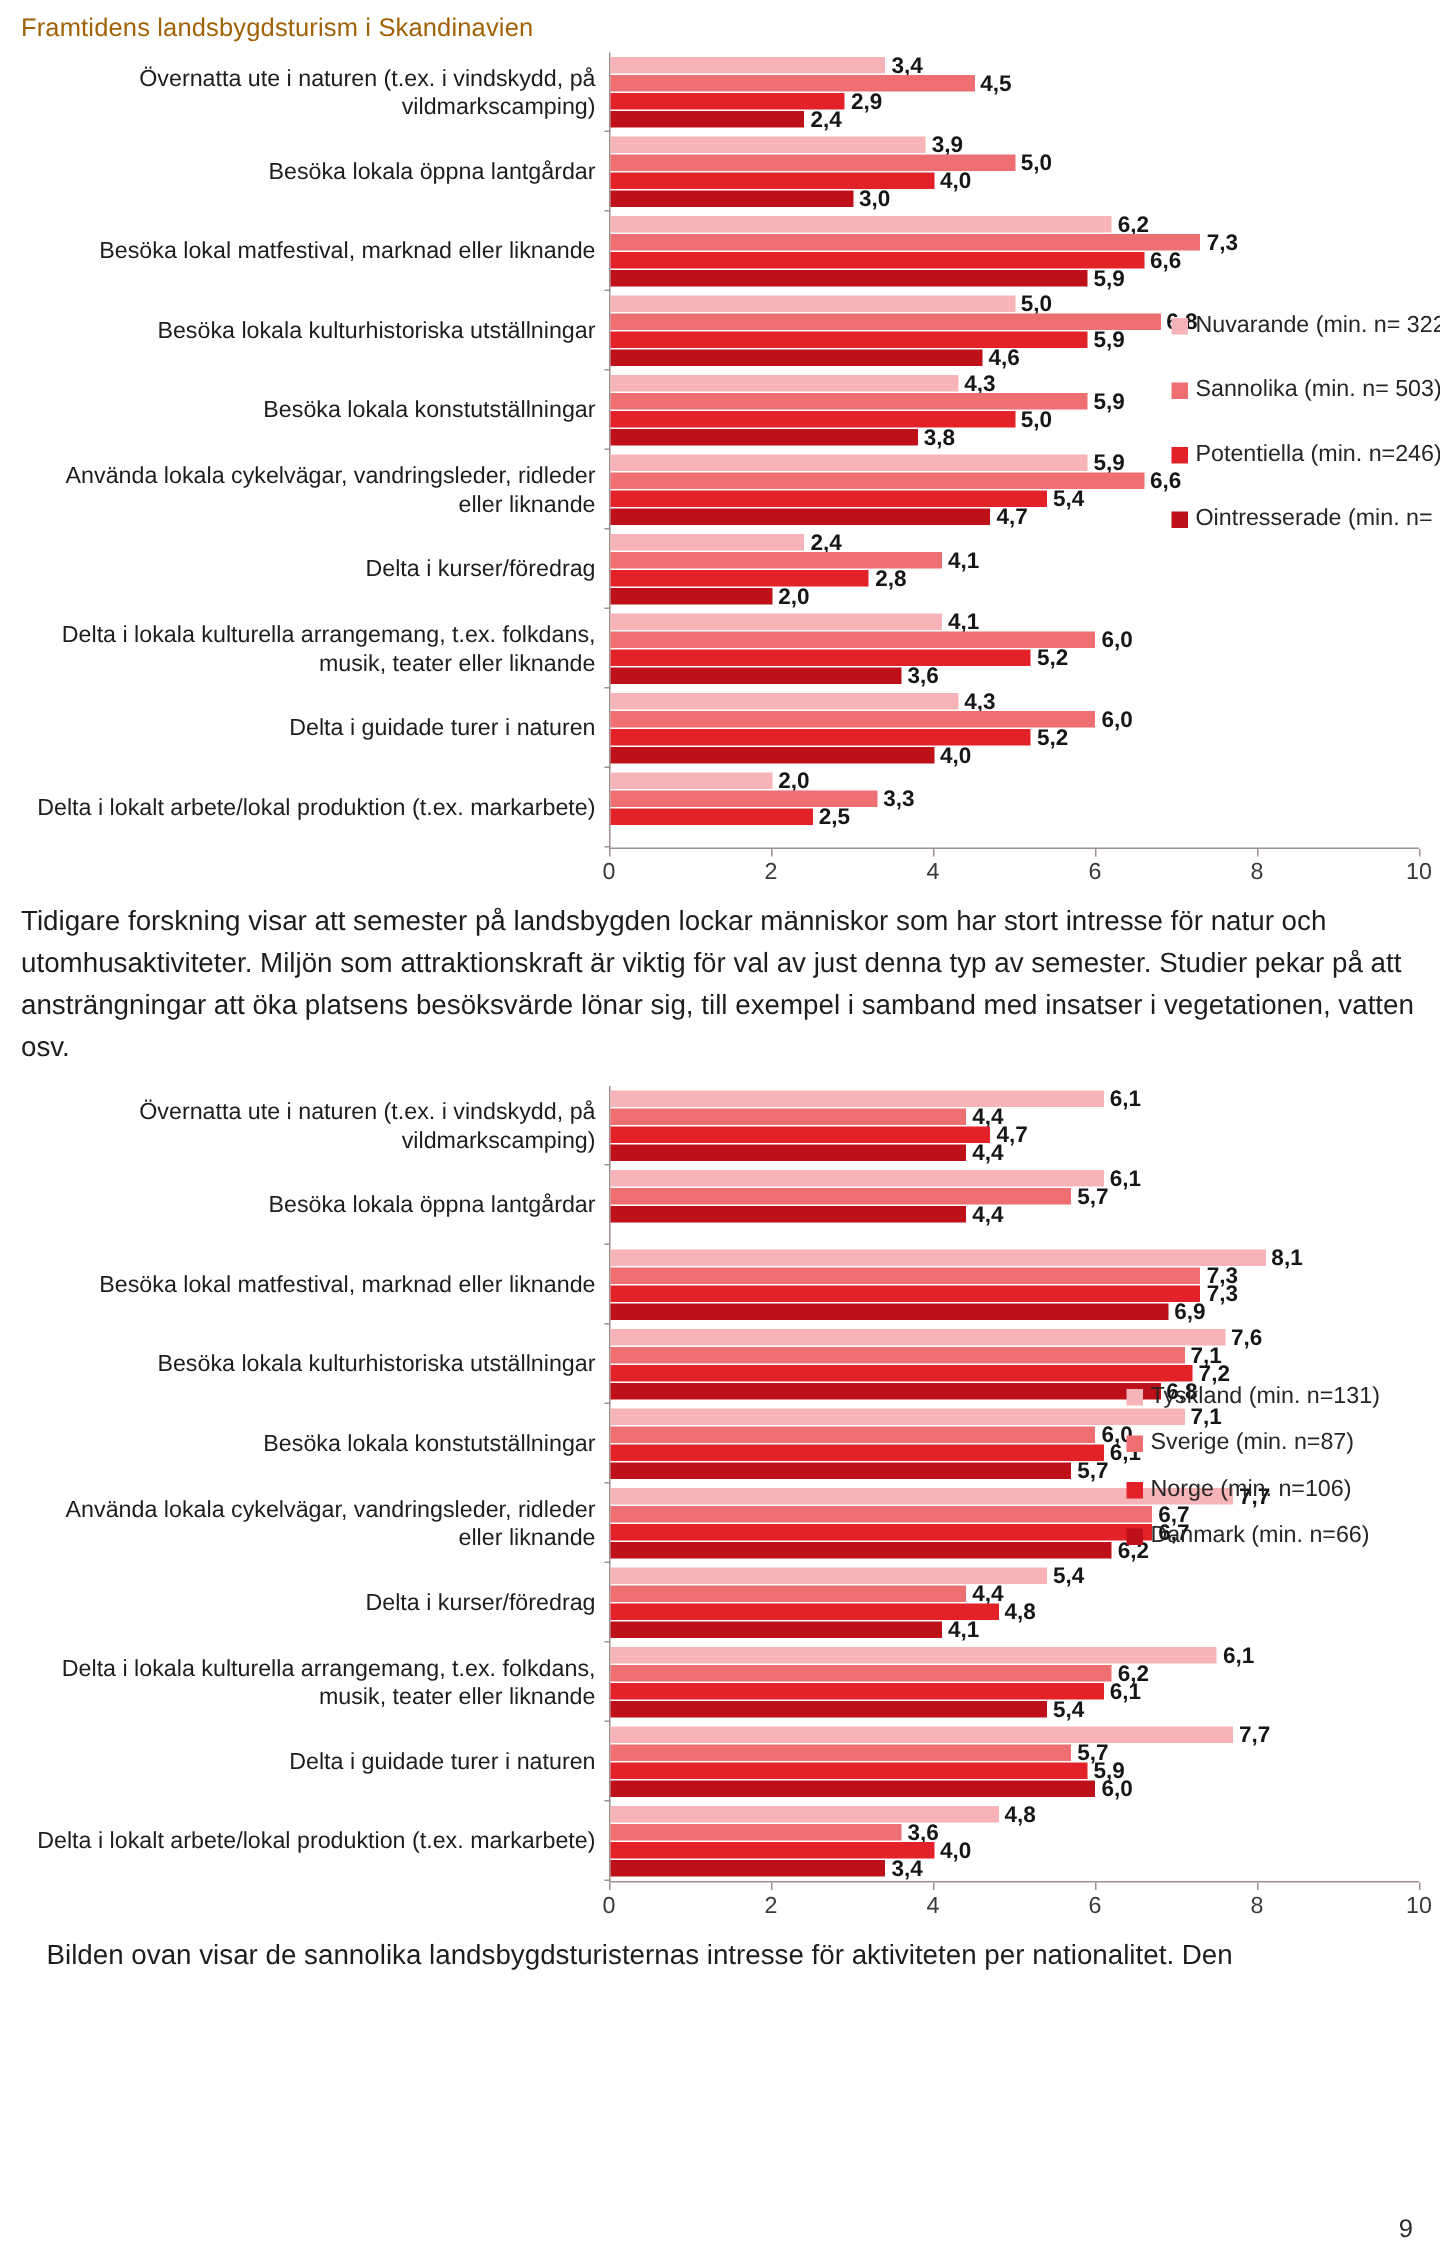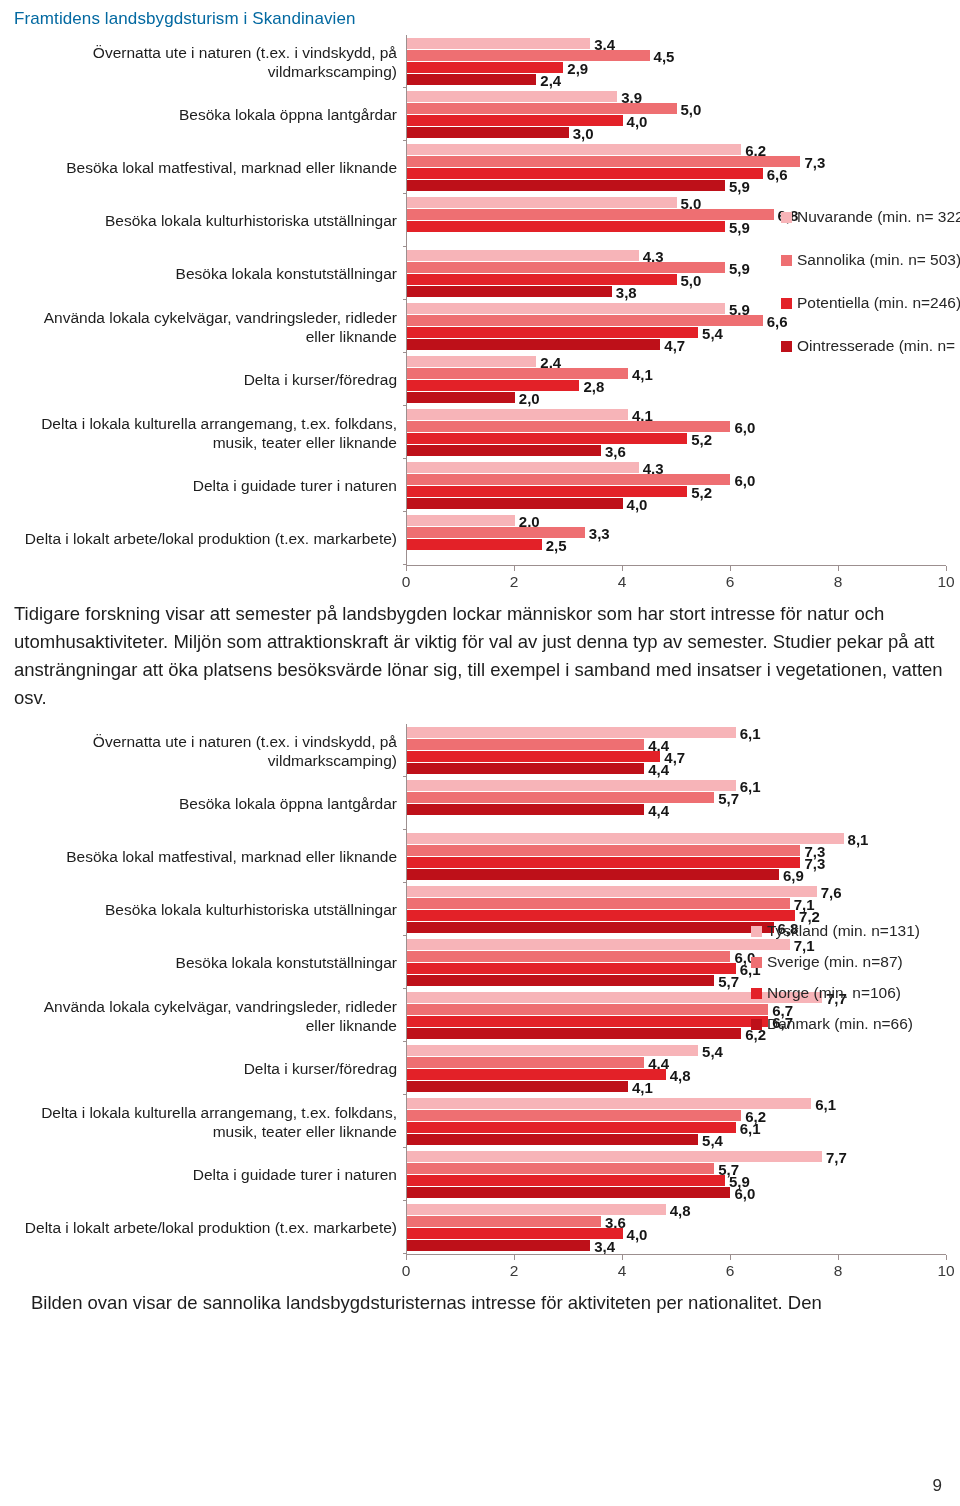--- a/index.html
+++ b/index.html
@@ -17,21 +17,21 @@
   }
   .page {
     position: relative;
     width: 960px;
     height: 1506px;
     box-sizing: border-box;
     padding: 0 14px;
   }
   .header-line {
     font-size: 17px;
-    color: #0369a1;
+    color: #a16207;
     padding-top: 9px;
     letter-spacing: 0.1px;
   }
   .intro {
     font-size: 19px;
     line-height: 28px;
     color: #1d1d1d;
     margin-top: 30px;
     padding-right: 40px;
   }
@@ -251,20 +251,24 @@
                 <div class="bar" style="background: rgb(247, 180, 184); width: 50%;"></div>
                 <span class="vlabel" style="left: 50%;">5,0</span>
               </div>
               <div class="barrow">
                 <div class="bar" style="background: rgb(238, 111, 114); width: 68%;"></div>
                 <span class="vlabel" style="left: 68%;">6,8</span>
               </div>
               <div class="barrow">
                 <div class="bar" style="background: rgb(227, 33, 40); width: 59%;"></div>
                 <span class="vlabel" style="left: 59%;">5,9</span>
+              </div>
+              <div class="barrow">
+                <div class="bar" style="background: rgb(190, 16, 25); width: 46%;"></div>
+                <span class="vlabel" style="left: 46%;">4,6</span>
               </div>
             </div>
             <div class="grp" style="height: 53px;">
               <div class="barrow">
                 <div class="bar" style="background: rgb(247, 180, 184); width: 43%;"></div>
                 <span class="vlabel" style="left: 43%;">4,3</span>
               </div>
               <div class="barrow">
                 <div class="bar" style="background: rgb(238, 111, 114); width: 59%;"></div>
                 <span class="vlabel" style="left: 59%;">5,9</span>

